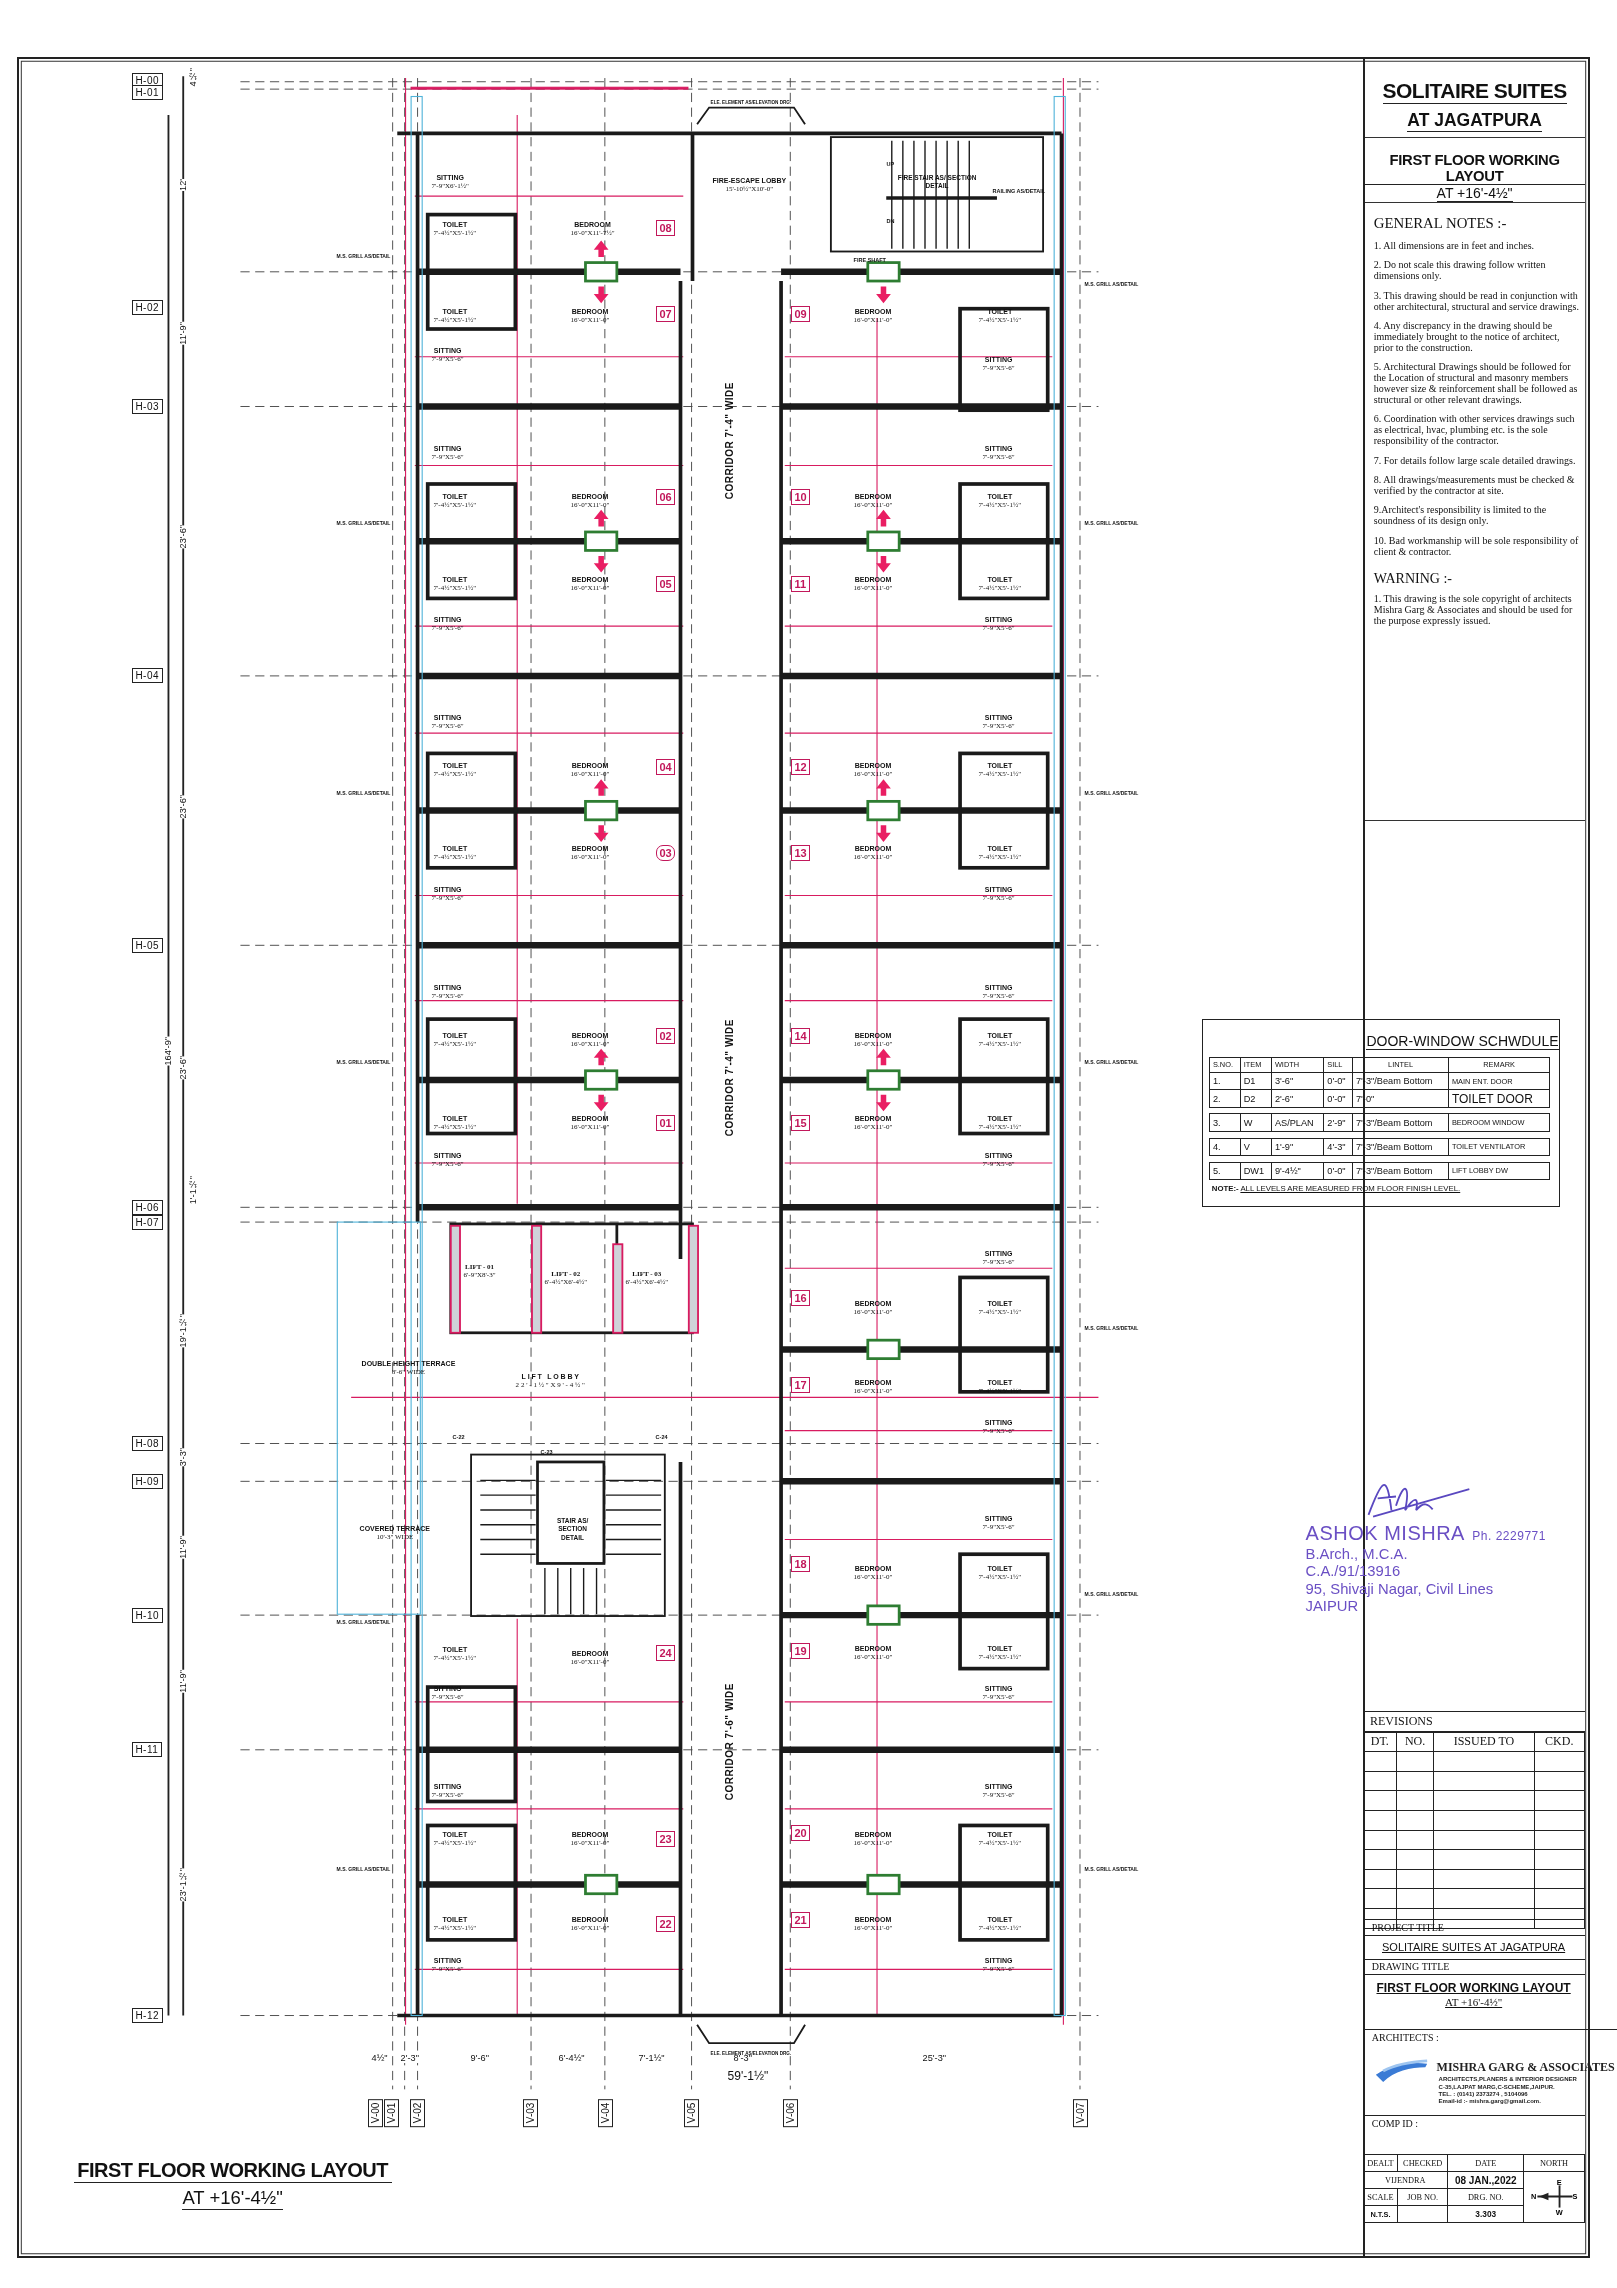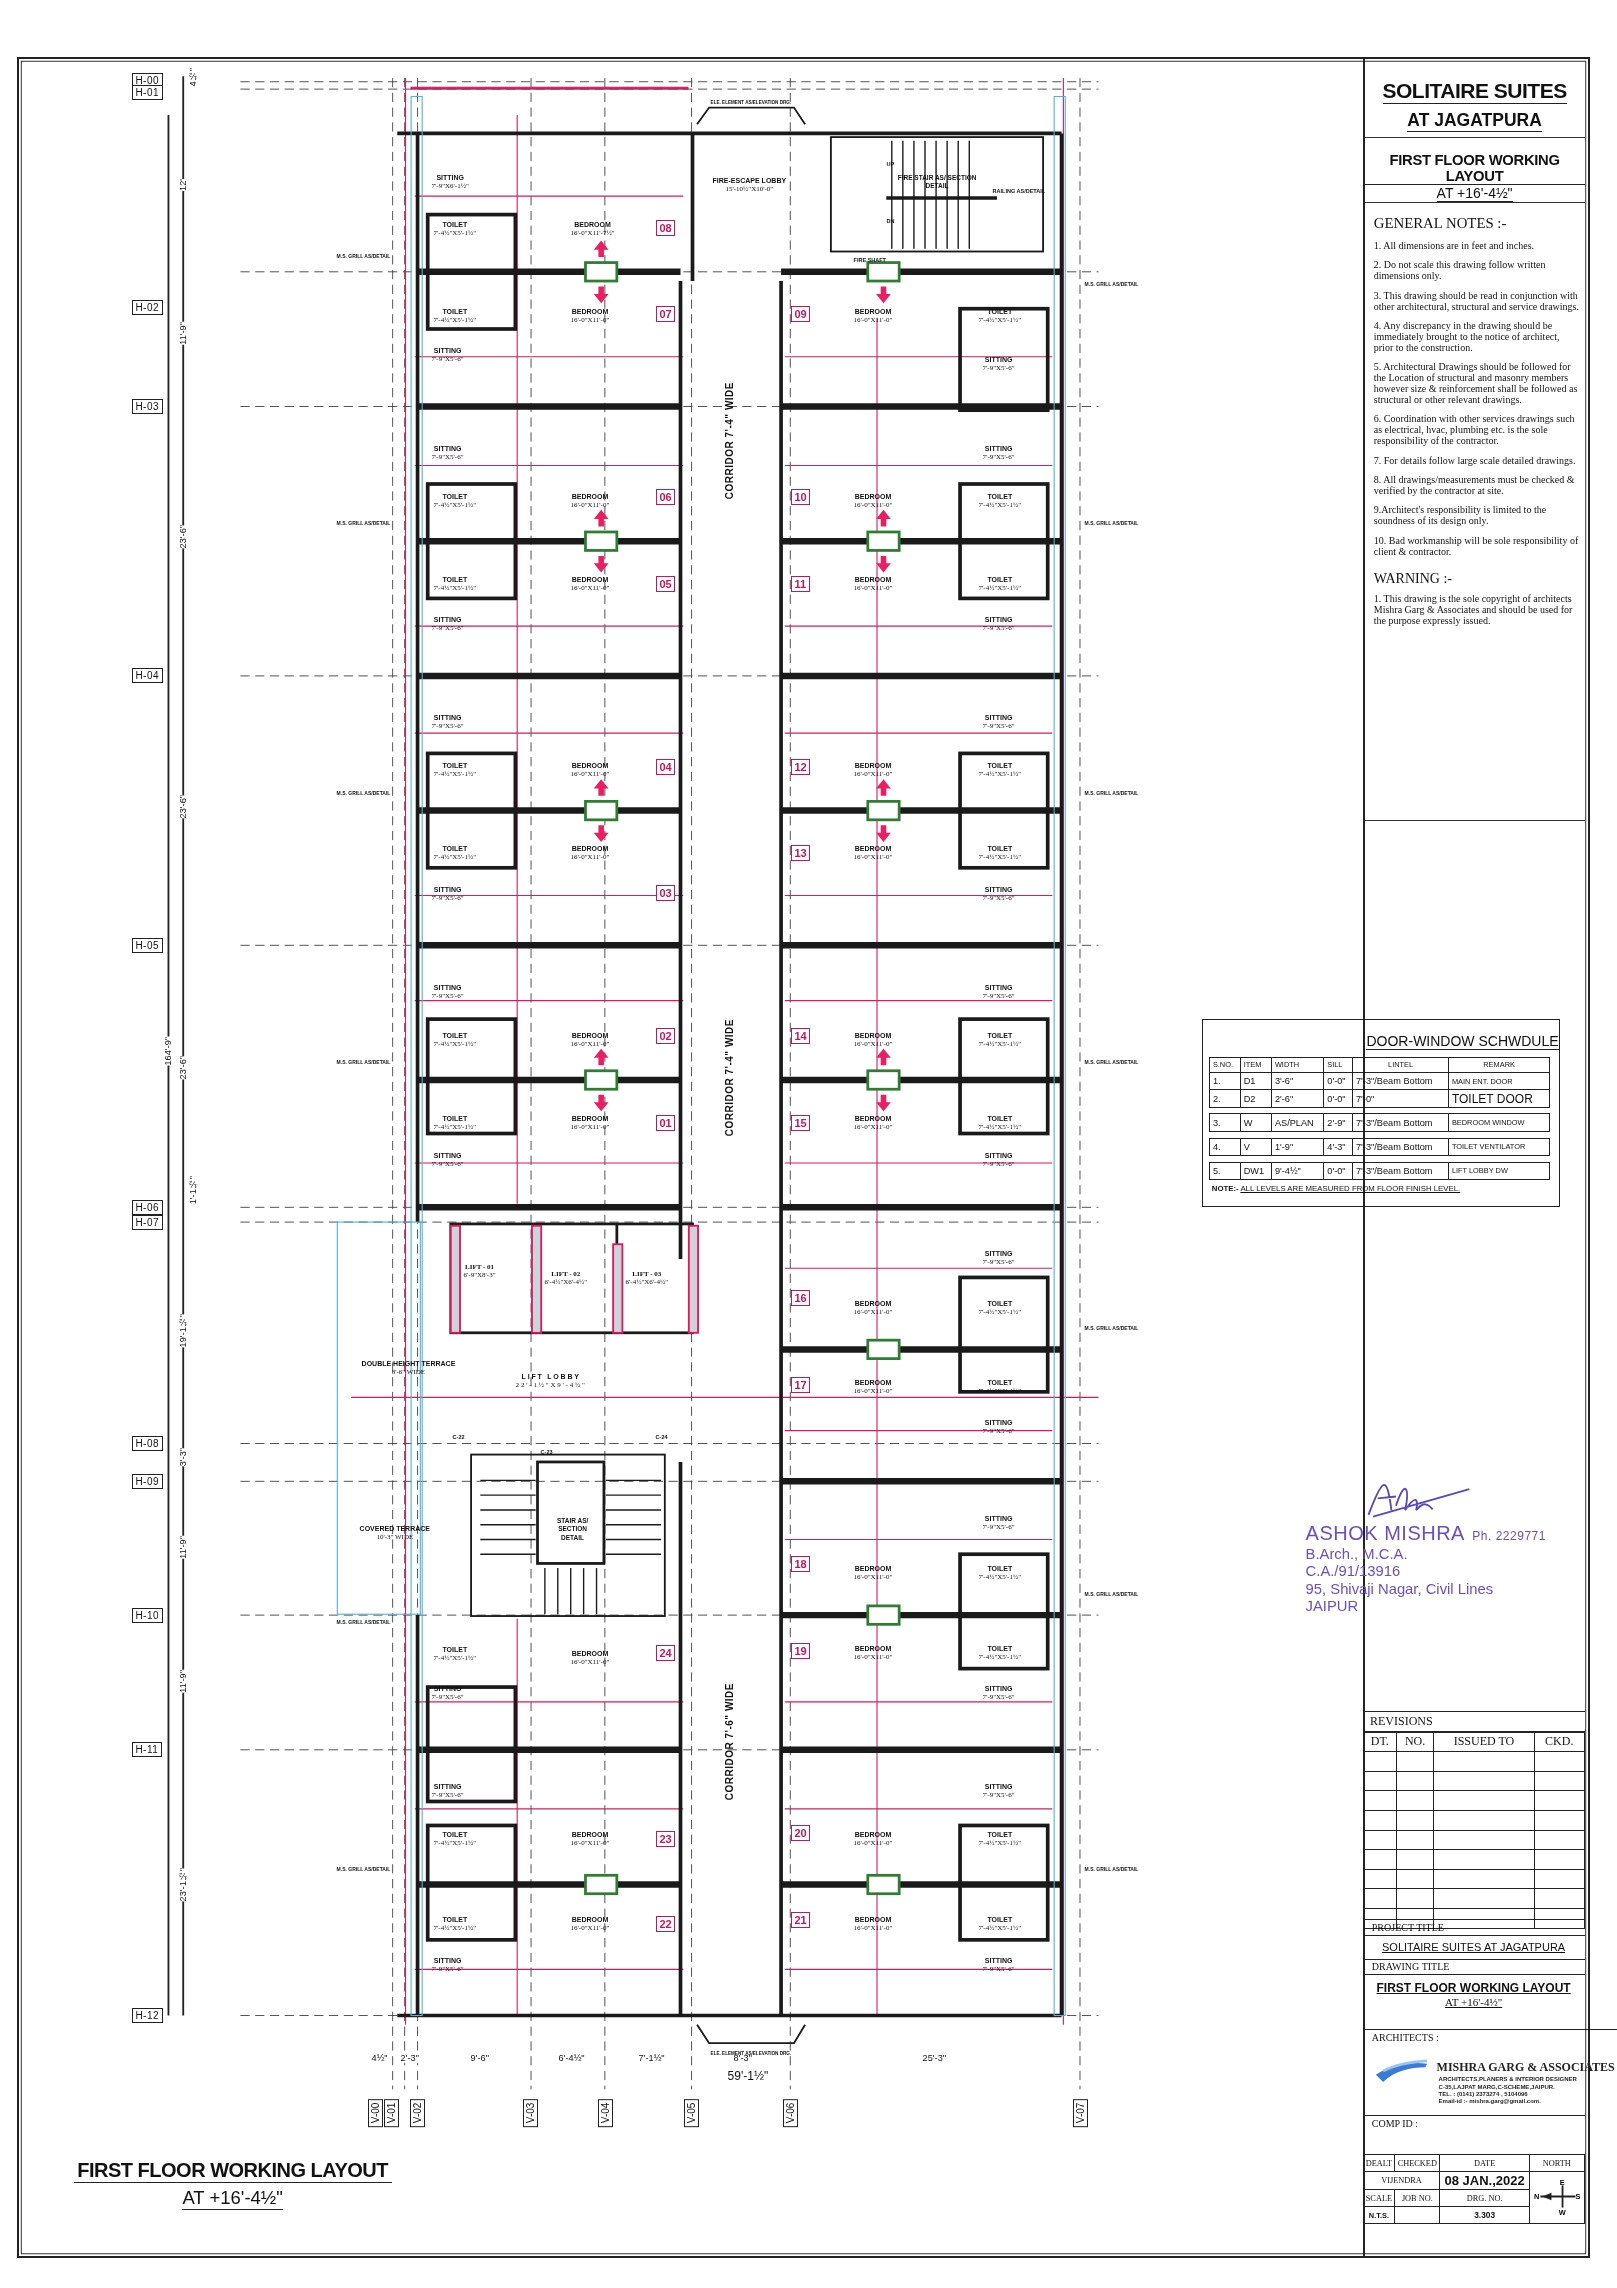--- a/index.html
+++ b/index.html
@@ -453,21 +453,21 @@
     <div class="small" style="left:1066px;top:1000px;font-size:5px;">M.S. GRILL AS/DETAIL</div>
     <div class="small" style="left:1066px;top:1266px;font-size:5px;">M.S. GRILL AS/DETAIL</div>
     <div class="small" style="left:1066px;top:1532px;font-size:5px;">M.S. GRILL AS/DETAIL</div>
     <div class="small" style="left:1066px;top:1807px;font-size:5px;">M.S. GRILL AS/DETAIL</div>
 
     <div class="unit" style="left:637px;top:161px;">08</div>
     <div class="unit" style="left:637px;top:247px;">07</div>
     <div class="unit" style="left:637px;top:430px;">06</div>
     <div class="unit" style="left:637px;top:517px;">05</div>
     <div class="unit" style="left:637px;top:700px;">04</div>
-    <div class="unit" style="left:637px;top:826px;">03</div>
+    <div class="unit" style="left:637px;top:786px;border-radius:7px;">03</div>
     <div class="unit" style="left:637px;top:969px;">02</div>
     <div class="unit" style="left:637px;top:1056px;">01</div>
     <div class="unit" style="left:637px;top:1586px;">24</div>
     <div class="unit" style="left:637px;top:1772px;">23</div>
     <div class="unit" style="left:637px;top:1857px;">22</div>
 
     <div class="unit" style="left:772px;top:247px;">09</div>
     <div class="unit" style="left:772px;top:430px;">10</div>
     <div class="unit" style="left:772px;top:517px;">11</div>
     <div class="unit" style="left:772px;top:700px;">12</div>
@@ -687,21 +687,21 @@
   <table class="foot" style="top:2095px;">
     <tbody>
         <tr>
       <td>DEALT</td>
       <td>CHECKED</td>
       <td>DATE</td>
       <td>NORTH</td>
     </tr>
     <tr>
       <td colspan="2">VIJENDRA</td>
-      <td style="font-weight:bold;font-family:'Liberation Sans',sans-serif;font-size:13px;">08 JAN.,2022</td>
+      <td style="font-weight:bold;font-family:'Liberation Sans',sans-serif;font-size:10px;">08 JAN.,2022</td>
       <td rowspan="3" style="position:relative;">
         <svg width="48" height="37" viewBox="0 0 52 40" style="font-size:9px">
           <line x1="8" y1="20" x2="46" y2="20" stroke="#222" stroke-width="2"></line>
           <line x1="32" y1="8" x2="32" y2="32" stroke="#222" stroke-width="2"></line>
           <polygon points="10,20 20,16 20,24" fill="#222"></polygon>
           <text x="1" y="23" font-size="8" font-family="Liberation Sans" font-weight="bold">N</text>
           <text x="46" y="23" font-size="8" font-family="Liberation Sans" font-weight="bold">S</text>
           <text x="29" y="7" font-size="8" font-family="Liberation Sans" font-weight="bold">E</text>
           <text x="28" y="40" font-size="8" font-family="Liberation Sans" font-weight="bold">W</text>
         </svg>

